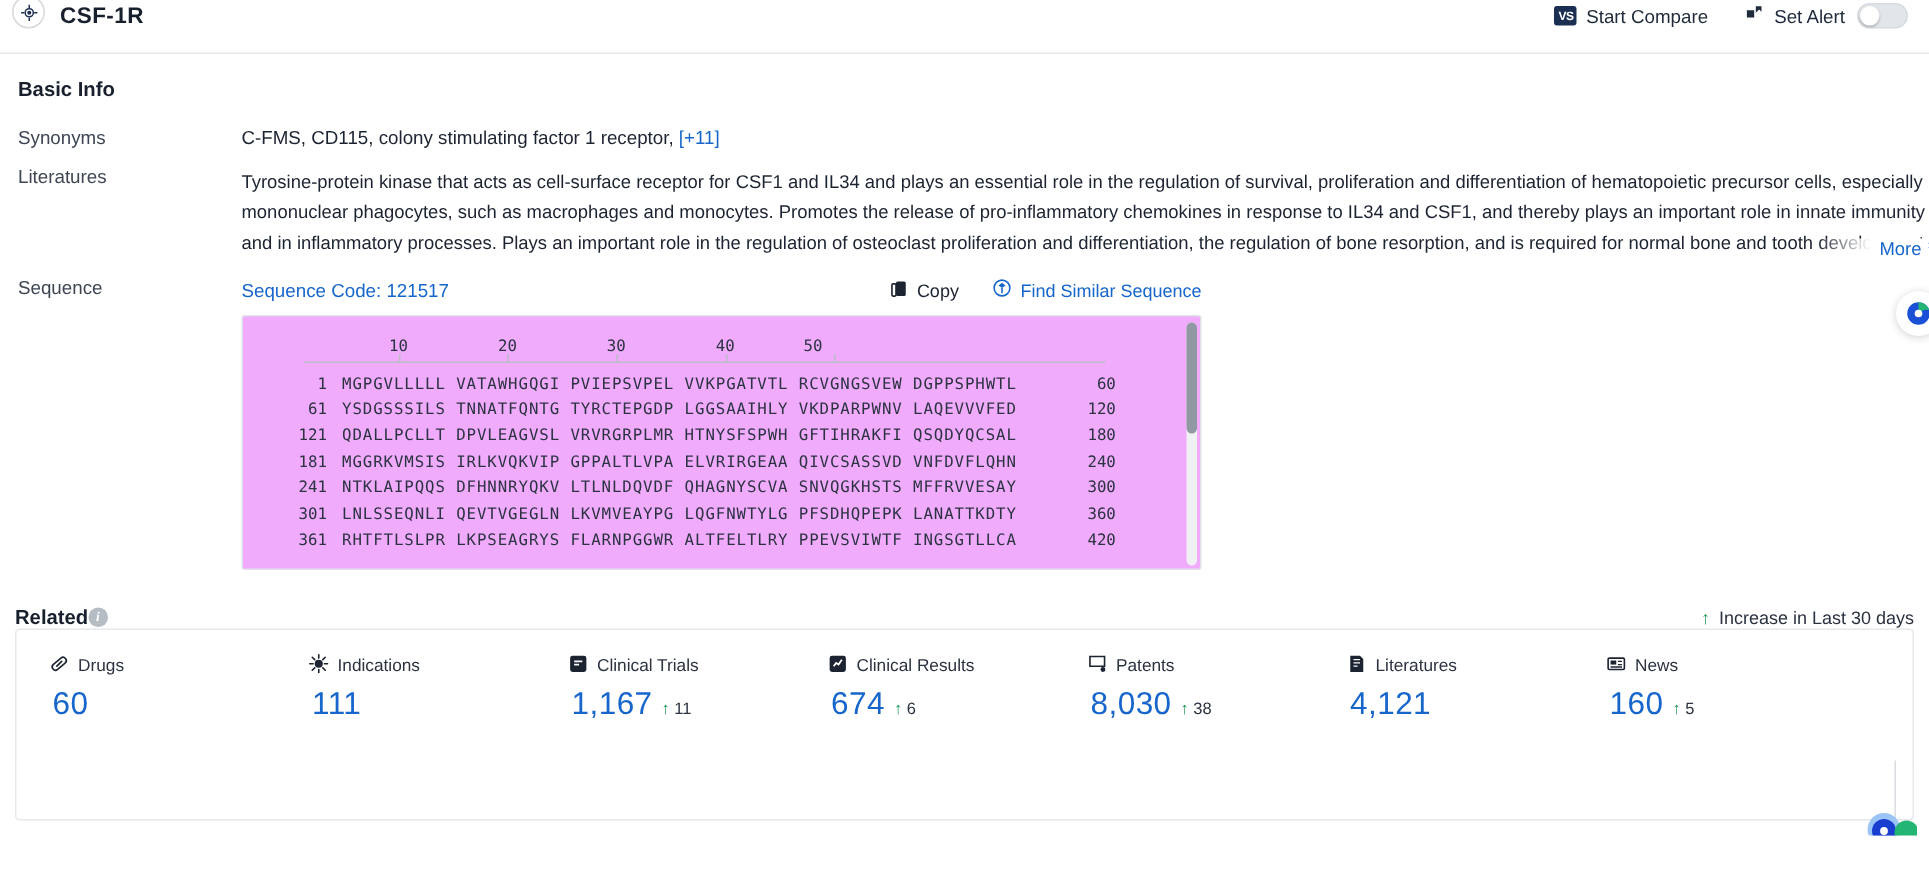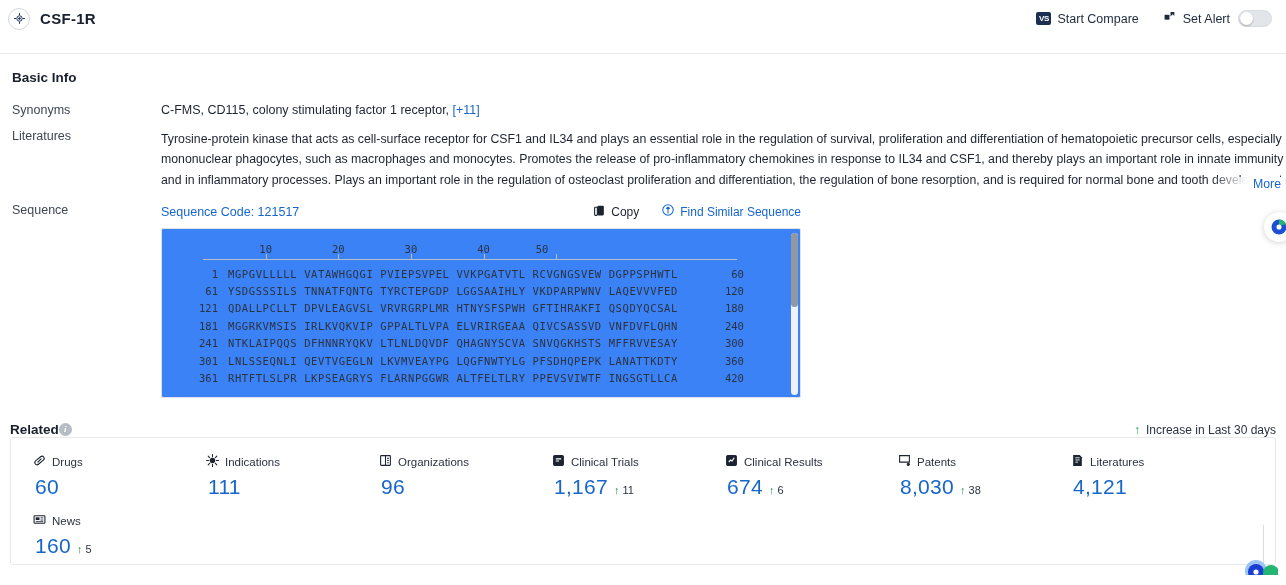--- a/index.html
+++ b/index.html
@@ -7,22 +7,22 @@
     width: 1286px; height: 585px;
     background: #ffffff;
     font-family: "Liberation Sans", sans-serif;
     color: #1c2331;
     overflow: hidden;
   }
   * { box-sizing: border-box; }
 
   
   .topbar {
-    height: 54px;
-    display: flex; align-items: center;
+    height: 36px;
+    display: flex; align-items: flex-end;
     padding: 0 14px 16px 8px;
     border-bottom: 1px solid #e6e8eb;
     background: #fff;
     position: relative;
   }
   .target-icon {
     width: 22px; height: 22px; border-radius: 50%;
     border: 1px solid #d5d8dd;
     display: flex; align-items: center; justify-content: center;
     flex: 0 0 auto;
@@ -96,21 +96,21 @@
   .seq-code { color: #1766cc; font-size: 12.5px; cursor: pointer; }
   .seq-tools { margin-left: auto; display: flex; align-items: center; gap: 22px; }
   .seq-tool { display: flex; align-items: center; gap: 5px; font-size: 12px; cursor: pointer; }
   .seq-tool.dark { color: #1c2331; }
   .seq-tool.blue { color: #1766cc; }
 
   .seq-box {
     margin-top: 8px;
     width: 640px; height: 170px;
     border: 1px solid #dfe2e6; border-radius: 2px;
-    background: #3b82f6; position: relative;
+    background: #f0abfc; position: relative;
     overflow: hidden;
     padding: 14px 0 0 0;
   }
   .seq-inner { font-family: "DejaVu Sans Mono", monospace; font-size: 10.5px; color: #2b3240; }
   .ruler { position: relative; height: 22px; margin-left: 41px; width: 560px; }
   .ruler-line {
     position: absolute; left: 0; top: 16px; width: 534px; height: 1px; background: #b9bec6;
   }
   .ruler-tick { position: absolute; top: 11px; width: 1px; height: 6px; background: #b9bec6; }
   .ruler-num {
@@ -364,32 +364,20 @@
                 </svg></span>
               <span>Indications</span>
             </div>
             <div class="stat-valrow">
               <span class="stat-value">111</span>
             </div>
           </div>
           <div class="stat">
             <div class="stat-label">
               <span><svg width="13" height="13" viewBox="0 0 24 24" fill="none" stroke="#1c2331" stroke-width="2">
-                  <rect x="3" y="3" width="18" height="18" rx="1"></rect>
-                  <path d="M12 3v18M15 8h3M15 12h3M15 16h3"></path>
-                </svg></span>
-              <span>Organizations</span>
-            </div>
-            <div class="stat-valrow">
-              <span class="stat-value">96</span>
-            </div>
-          </div>
-          <div class="stat">
-            <div class="stat-label">
-              <span><svg width="13" height="13" viewBox="0 0 24 24" fill="none" stroke="#1c2331" stroke-width="2">
                   <rect x="3" y="3" width="18" height="18" rx="2" fill="#1c2331"></rect>
                   <path d="M7 9h10M7 13h6" stroke="#fff"></path>
                 </svg></span>
               <span>Clinical Trials</span>
             </div>
             <div class="stat-valrow">
               <span class="stat-value">1,167</span>
               <span class="stat-delta">
                 <span class="up-arrow">↑</span>
                 <span class="dnum">11</span>

